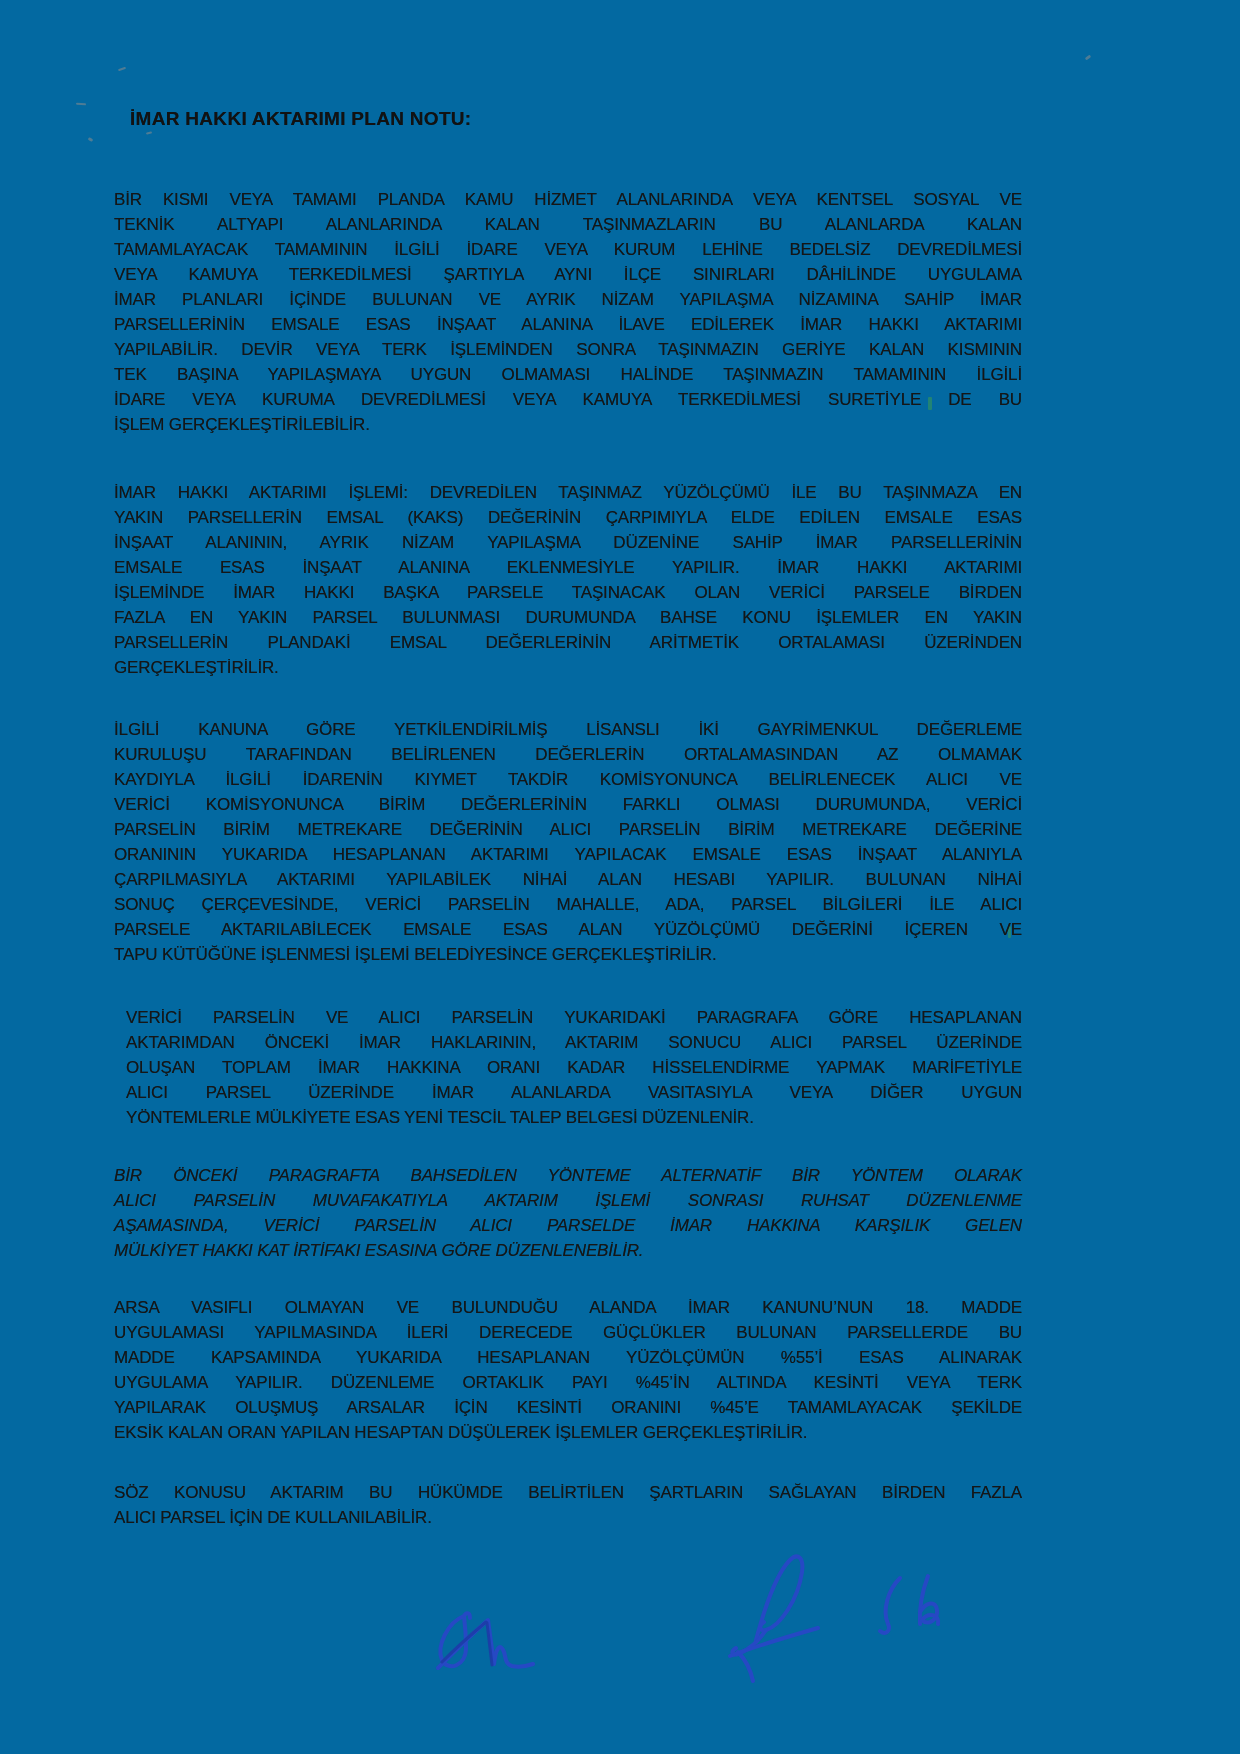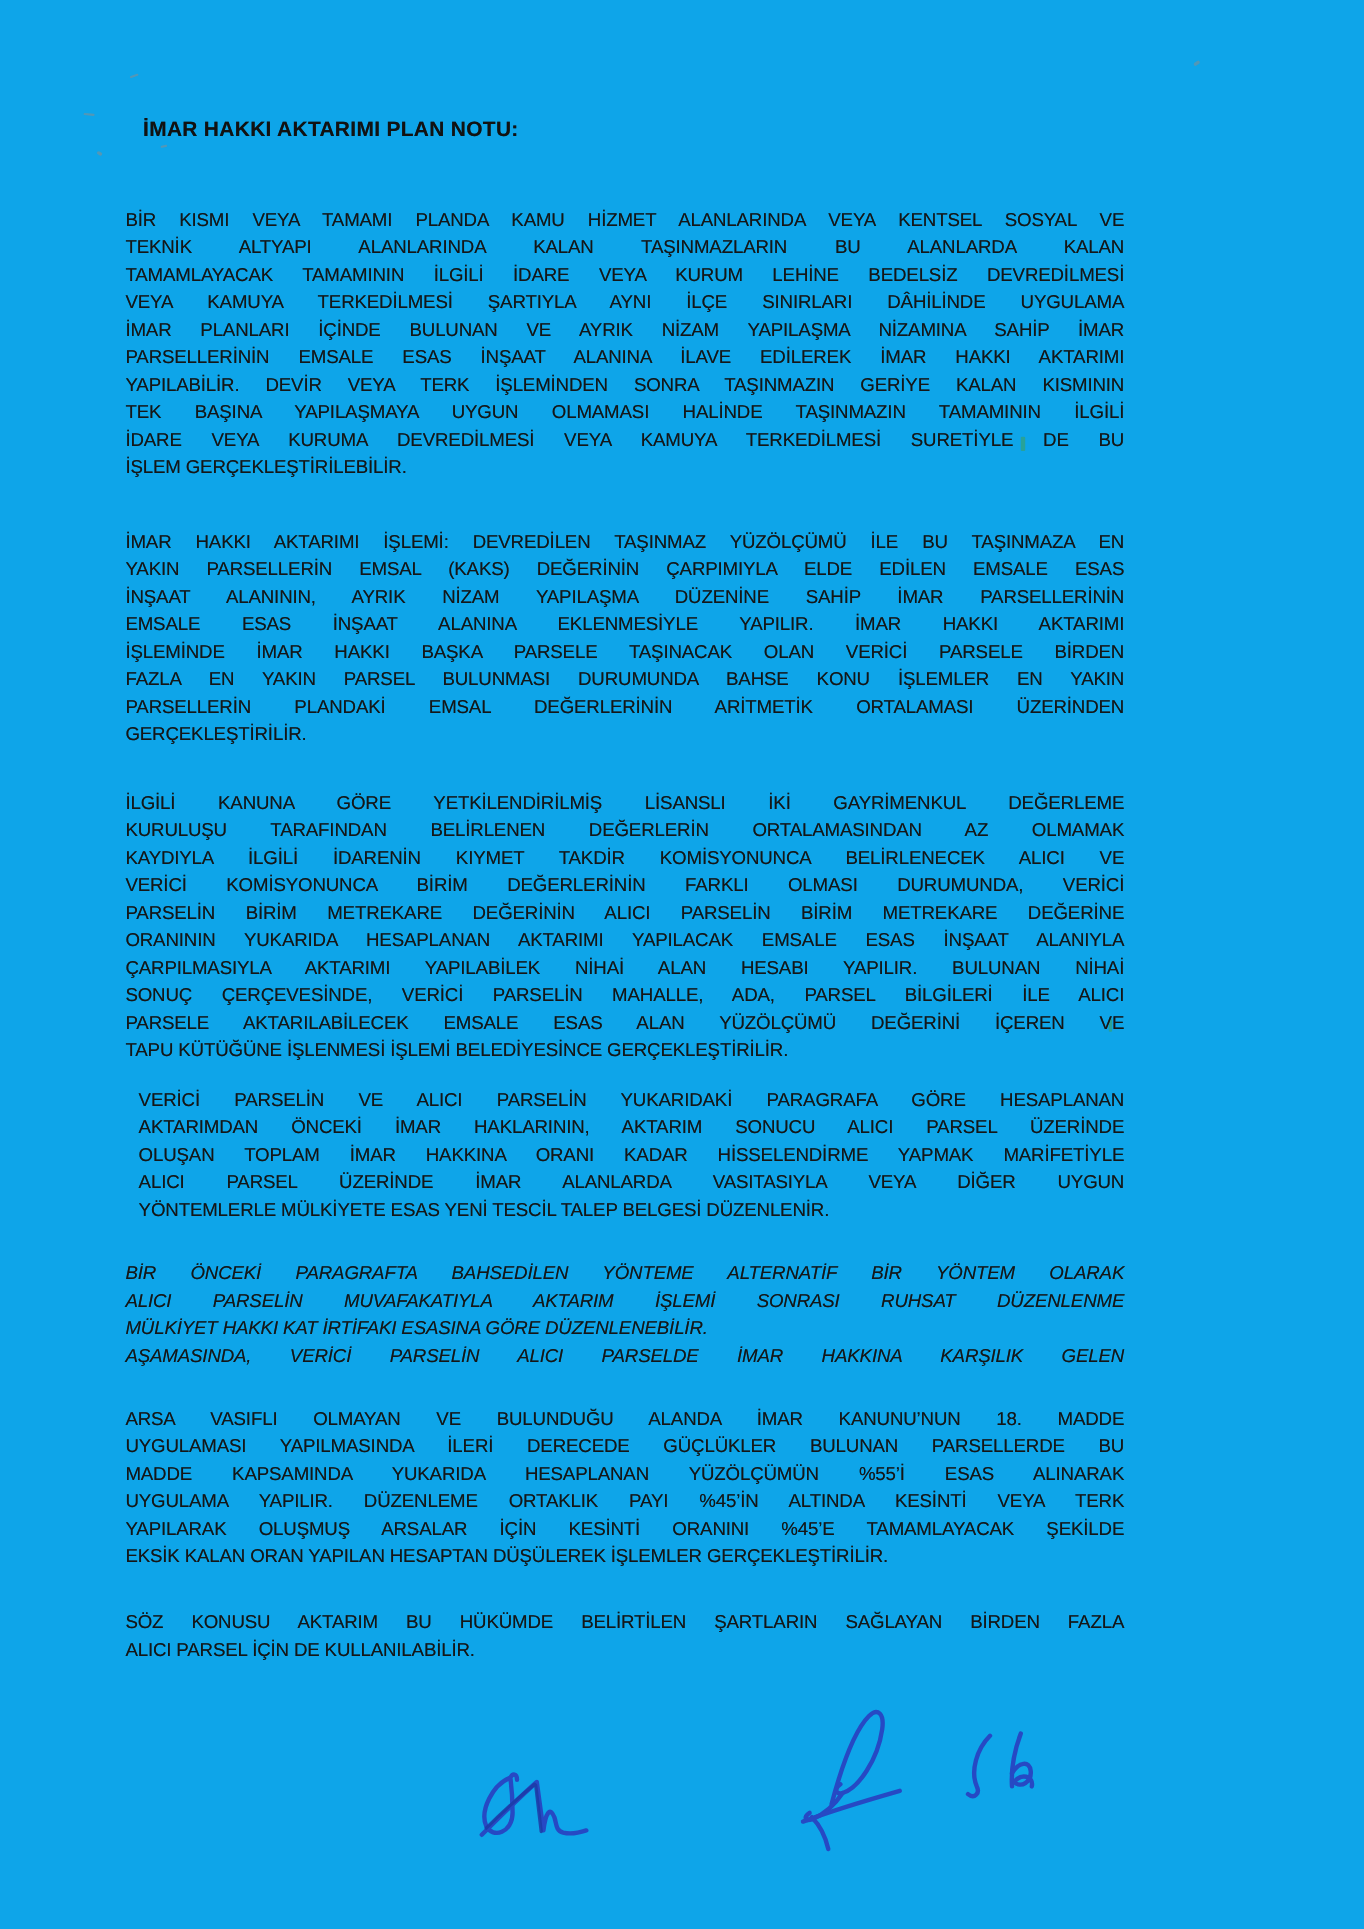--- a/index.html
+++ b/index.html
@@ -3,39 +3,39 @@
 <meta charset="utf-8">
 <style>
   html,body{margin:0;padding:0;}
   body{
     width:1240px;height:1754px;
     background:#f2f2f0;
     font-family:"Liberation Sans","DejaVu Sans",sans-serif;
   }
   .page{
     position:relative;width:1240px;height:1754px;
-    background:#0ea5e9;overflow:hidden;
+    background:#0369a1;overflow:hidden;
     color:#161616;
   }
   .doc-title{
     position:absolute;left:130px;top:108px;
     font-size:19px;font-weight:bold;letter-spacing:.3px;
     color:#121212;white-space:nowrap;
     text-shadow:0 0 .4px rgba(0,0,0,.55);
   }
   .doc-body{
     position:absolute;left:114px;top:187px;width:908px;
     font-size:17px;line-height:25px;letter-spacing:-.15px;
     color:#161616;
     text-shadow:0 0 .4px rgba(0,0,0,.5);
   }
   .para{margin:0 0 34px 0;}
   .para:nth-of-type(1){margin-bottom:43px;}
   .para:nth-of-type(2){margin-bottom:37px;}
-  .para:nth-of-type(3){margin-bottom:20px;}
+  .para:nth-of-type(3){margin-bottom:38px;}
   .para:nth-of-type(4){margin-bottom:33px;margin-left:12px;}
   .para:nth-of-type(5){margin-bottom:32px;font-style:italic;}
   .para:nth-of-type(6){margin-bottom:35px;}
   .para:nth-of-type(7){margin-bottom:0;}
   .line{
     text-align:justify;
     text-align-last:justify;
     white-space:normal;
   }
   .line.last{text-align-last:left;}
@@ -102,22 +102,22 @@
       <div class="para">
         <div class="line">VERİCİ PARSELİN VE ALICI PARSELİN YUKARIDAKİ PARAGRAFA GÖRE HESAPLANAN</div>
         <div class="line">AKTARIMDAN ÖNCEKİ İMAR HAKLARININ, AKTARIM SONUCU ALICI PARSEL ÜZERİNDE</div>
         <div class="line">OLUŞAN TOPLAM İMAR HAKKINA ORANI KADAR HİSSELENDİRME YAPMAK MARİFETİYLE</div>
         <div class="line">ALICI PARSEL ÜZERİNDE İMAR ALANLARDA VASITASIYLA VEYA DİĞER UYGUN</div>
         <div class="line last">YÖNTEMLERLE MÜLKİYETE ESAS YENİ TESCİL TALEP BELGESİ DÜZENLENİR.</div>
       </div>
       <div class="para">
         <div class="line">BİR ÖNCEKİ PARAGRAFTA BAHSEDİLEN YÖNTEME ALTERNATİF BİR YÖNTEM OLARAK</div>
         <div class="line">ALICI PARSELİN MUVAFAKATIYLA AKTARIM İŞLEMİ SONRASI RUHSAT DÜZENLENME</div>
+        <div class="line">AŞAMASINDA, VERİCİ PARSELİN ALICI PARSELDE İMAR HAKKINA KARŞILIK GELEN</div>
         <div class="line last">MÜLKİYET HAKKI KAT İRTİFAKI ESASINA GÖRE DÜZENLENEBİLİR.</div>
-        <div class="line">AŞAMASINDA, VERİCİ PARSELİN ALICI PARSELDE İMAR HAKKINA KARŞILIK GELEN</div>
       </div>
       <div class="para">
         <div class="line">ARSA VASIFLI OLMAYAN VE BULUNDUĞU ALANDA İMAR KANUNU’NUN 18. MADDE</div>
         <div class="line">UYGULAMASI YAPILMASINDA İLERİ DERECEDE GÜÇLÜKLER BULUNAN PARSELLERDE BU</div>
         <div class="line">MADDE KAPSAMINDA YUKARIDA HESAPLANAN YÜZÖLÇÜMÜN %55’İ ESAS ALINARAK</div>
         <div class="line">UYGULAMA YAPILIR. DÜZENLEME ORTAKLIK PAYI %45’İN ALTINDA KESİNTİ VEYA TERK</div>
         <div class="line">YAPILARAK OLUŞMUŞ ARSALAR İÇİN KESİNTİ ORANINI %45’E TAMAMLAYACAK ŞEKİLDE</div>
         <div class="line last">EKSİK KALAN ORAN YAPILAN HESAPTAN DÜŞÜLEREK İŞLEMLER GERÇEKLEŞTİRİLİR.</div>
       </div>
       <div class="para">

